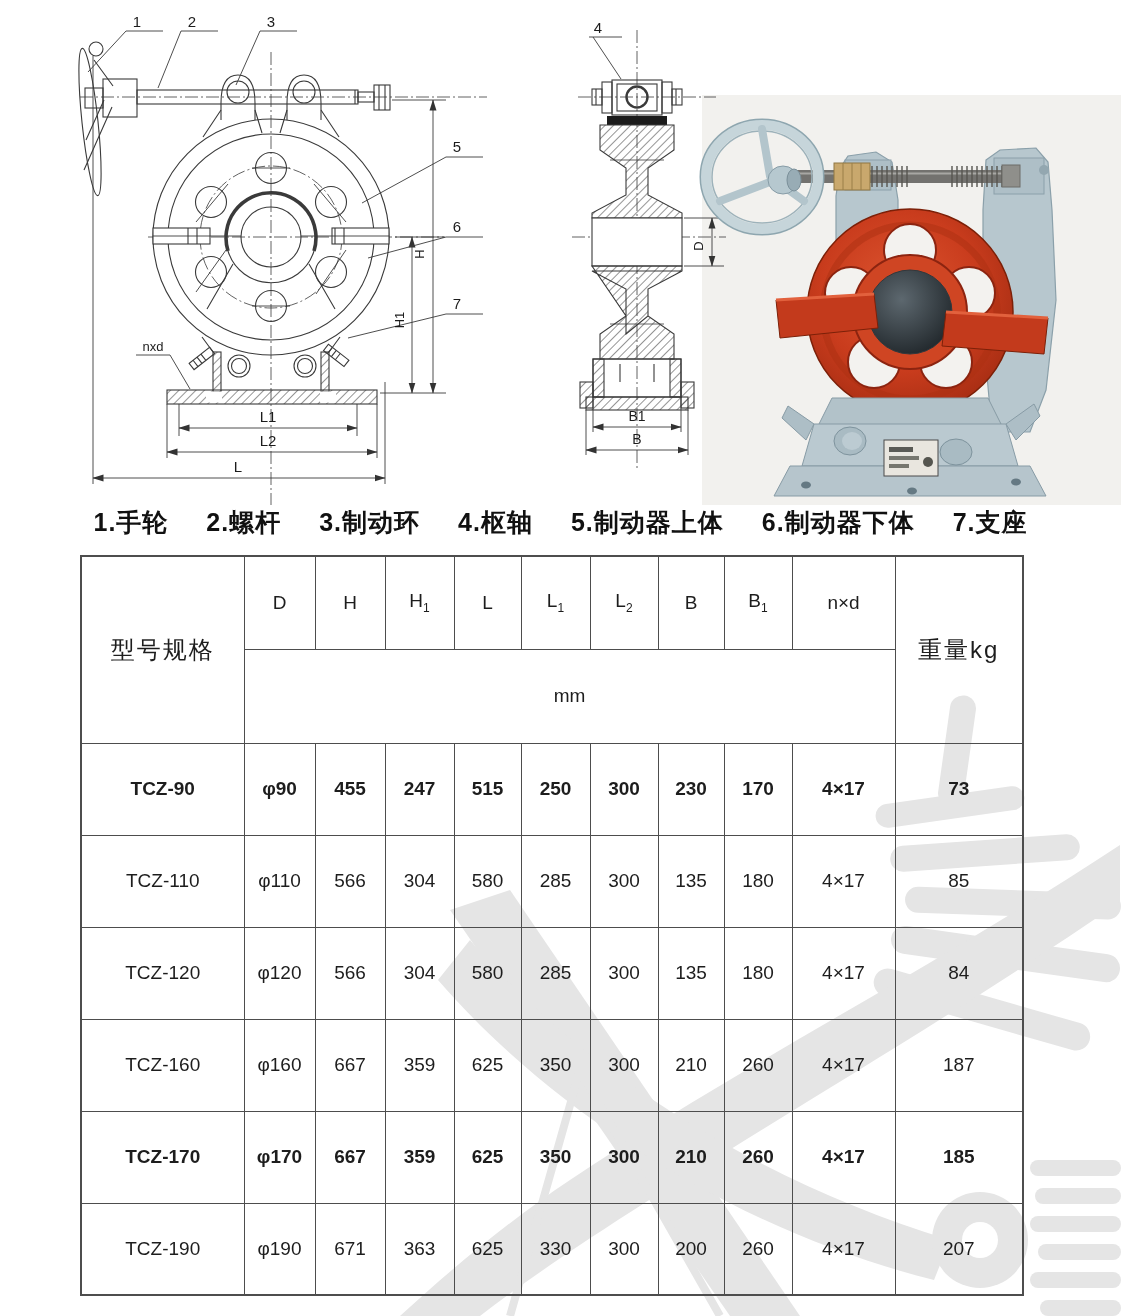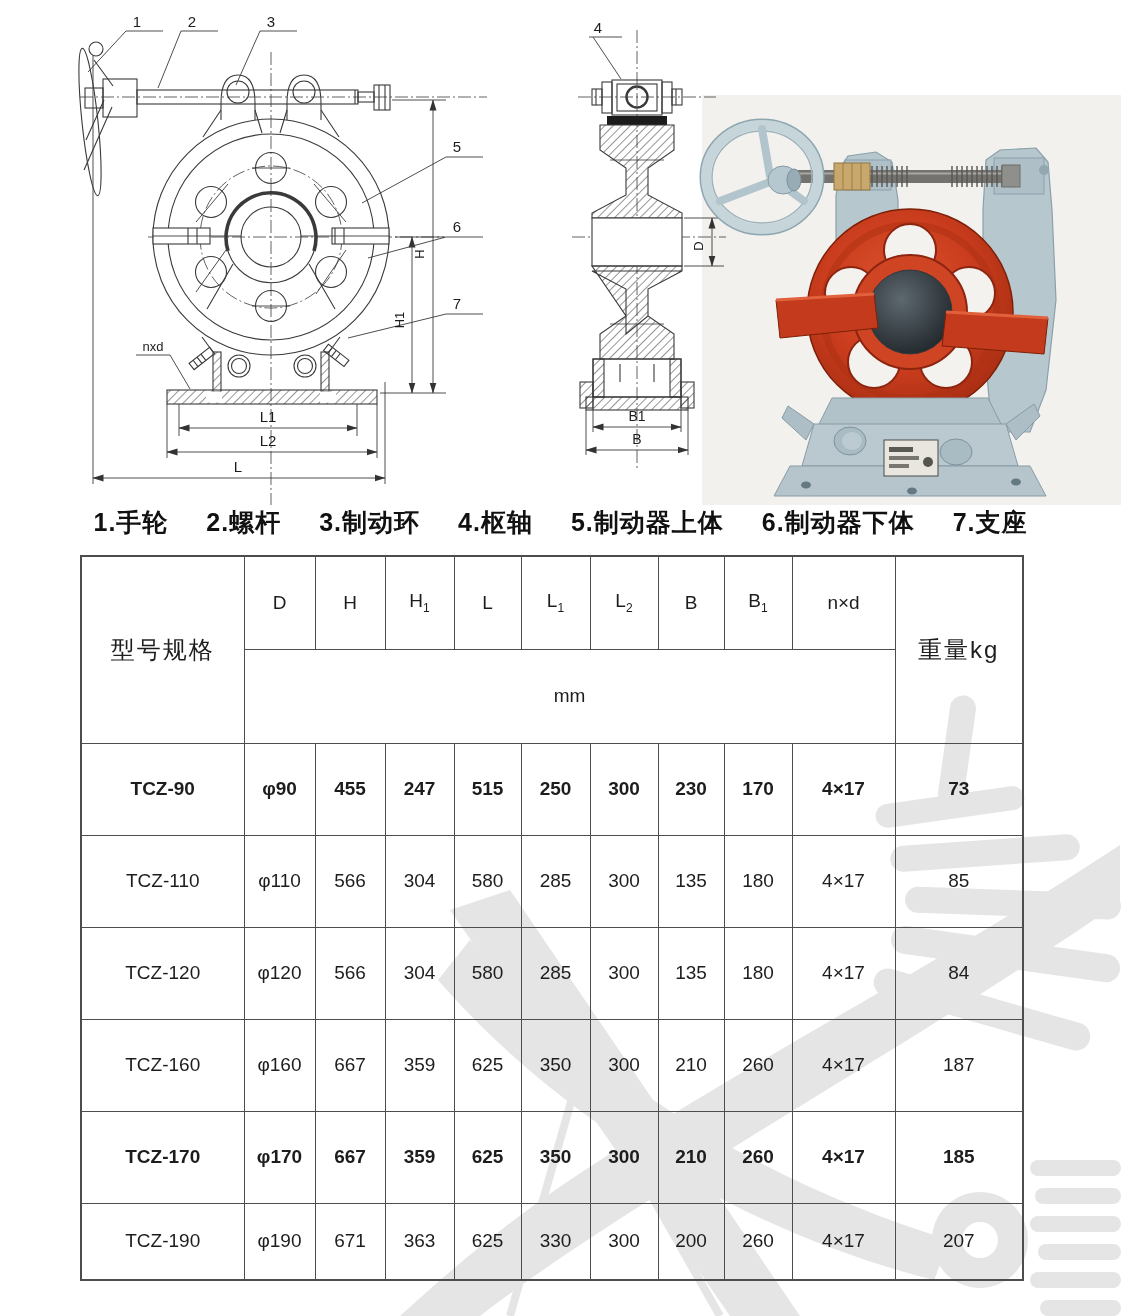--- a/index.html
+++ b/index.html
@@ -396,21 +396,21 @@
           <td>667</td>
           <td>359</td>
           <td>625</td>
           <td>350</td>
           <td>300</td>
           <td>210</td>
           <td>260</td>
           <td>4×17</td>
           <td>185</td>
         </tr>
-        <tr style="height: 77px;">
+        <tr style="height: 92px;">
           <td>TCZ-190</td>
           <td>φ190</td>
           <td>671</td>
           <td>363</td>
           <td>625</td>
           <td>330</td>
           <td>300</td>
           <td>200</td>
           <td>260</td>
           <td>4×17</td>

